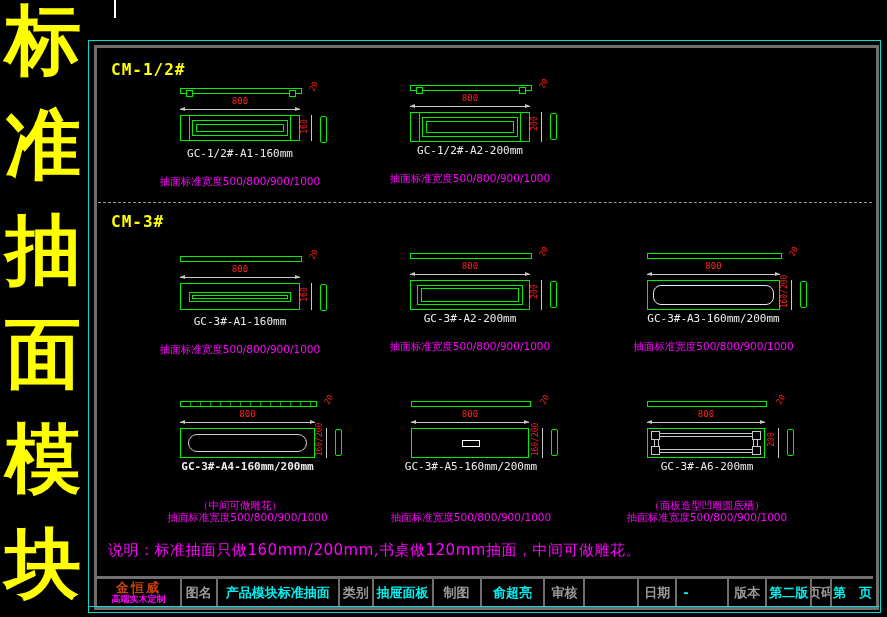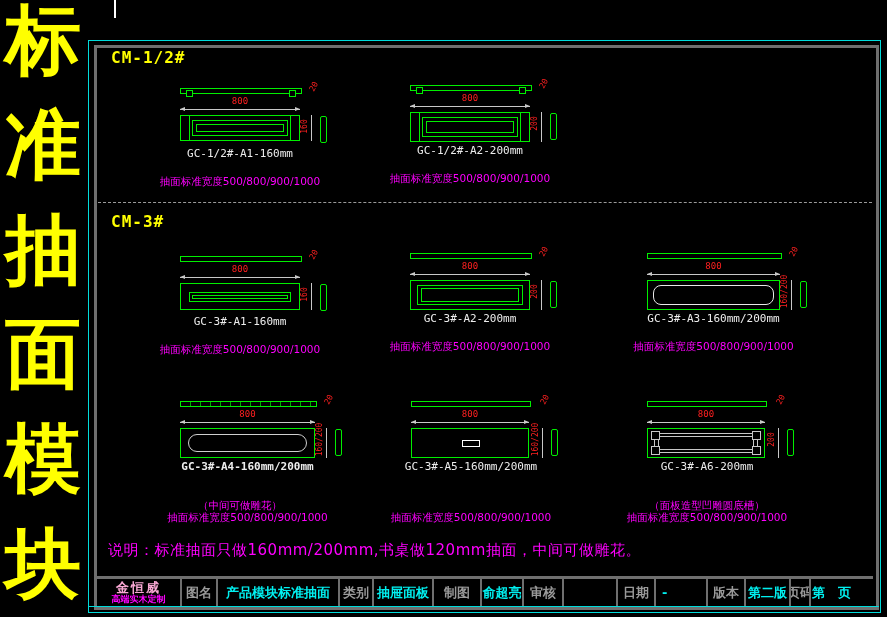--- a/index.html
+++ b/index.html
@@ -84,21 +84,21 @@
                letter-spacing:0.5px;white-space:nowrap;}
   
   .titlebar{position:absolute;left:97px;top:576px;width:776px;height:27px;
             border-top:3px solid #6f6f6f;display:flex;box-sizing:content-box;}
   .tcell{border-left:2px solid #6f6f6f;display:flex;align-items:center;justify-content:center;
          box-sizing:border-box;overflow:hidden;white-space:nowrap;}
   .tcell:first-child{border-left:none;}
   .tlabel{color:#9a9a9a;font-weight:bold;font-size:13px;}
   .tvalue{color:#00f0f0;font-weight:bold;font-size:13px;}
   .logo-cell{flex-direction:column;justify-content:center;line-height:1;}
-  .logo1{color:#f9a8d4;font-weight:bold;font-size:13px;letter-spacing:2px;}
+  .logo1{color:#c2410c;font-weight:bold;font-size:13px;letter-spacing:2px;}
   .logo2{color:#ff00ff;font-weight:bold;font-size:9px;margin-top:1px;}
 </style>
 </head>
 <body>
 
 <div class="canvas">
 
   <div class="side-title">
     <div class="side-char">标</div>
     <div class="side-char">准</div>
@@ -107,21 +107,21 @@
     <div class="side-char">模</div>
     <div class="side-char">块</div>
   </div>
   <div class="cursor-tick"></div>
 
   <div class="frame-outer"></div>
   <div class="frame-inner"></div>
   <div class="bottom-cyan"></div>
   <div class="separator"></div>
 
-  <div class="section-label" style="left:111px;top:48px">CM-1/2#</div>
+  <div class="section-label" style="left:111px;top:60px">CM-1/2#</div>
   <div class="section-label" style="left:111px;top:212px">CM-3#</div>
 
   <div class="dwg" style="left:180px;top:85px">
     <div class="topview tv12"></div>
     <div class="pdim">20</div>
     <div class="dimtext">800</div>
     <div class="dimline"></div>
     <div class="front h26 v-panel12">
         <div class="inner">
           <div class="inner2"></div>
@@ -268,21 +268,21 @@
       </div>
     <div class="tcell" style="width:34px">
         <span class="tlabel">类别</span>
       </div>
     <div class="tcell" style="width:60px">
         <span class="tvalue">抽屉面板</span>
       </div>
     <div class="tcell" style="width:48px">
         <span class="tlabel">制图</span>
       </div>
-    <div class="tcell" style="width:42px">
+    <div class="tcell" style="width:64px">
         <span class="tvalue">俞超亮</span>
       </div>
     <div class="tcell" style="width:40px">
         <span class="tlabel">审核</span>
       </div>
     <div class="tcell" style="width:54px">
         <span class="tvalue"></span>
       </div>
     <div class="tcell" style="width:38px">
         <span class="tlabel">日期</span>

